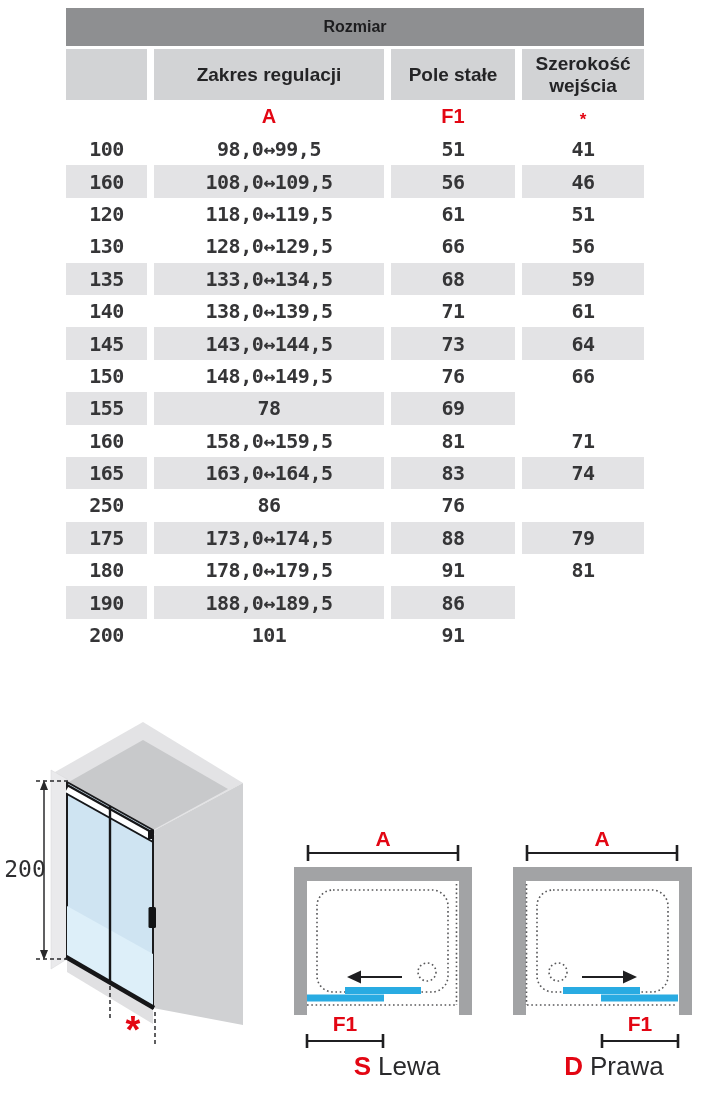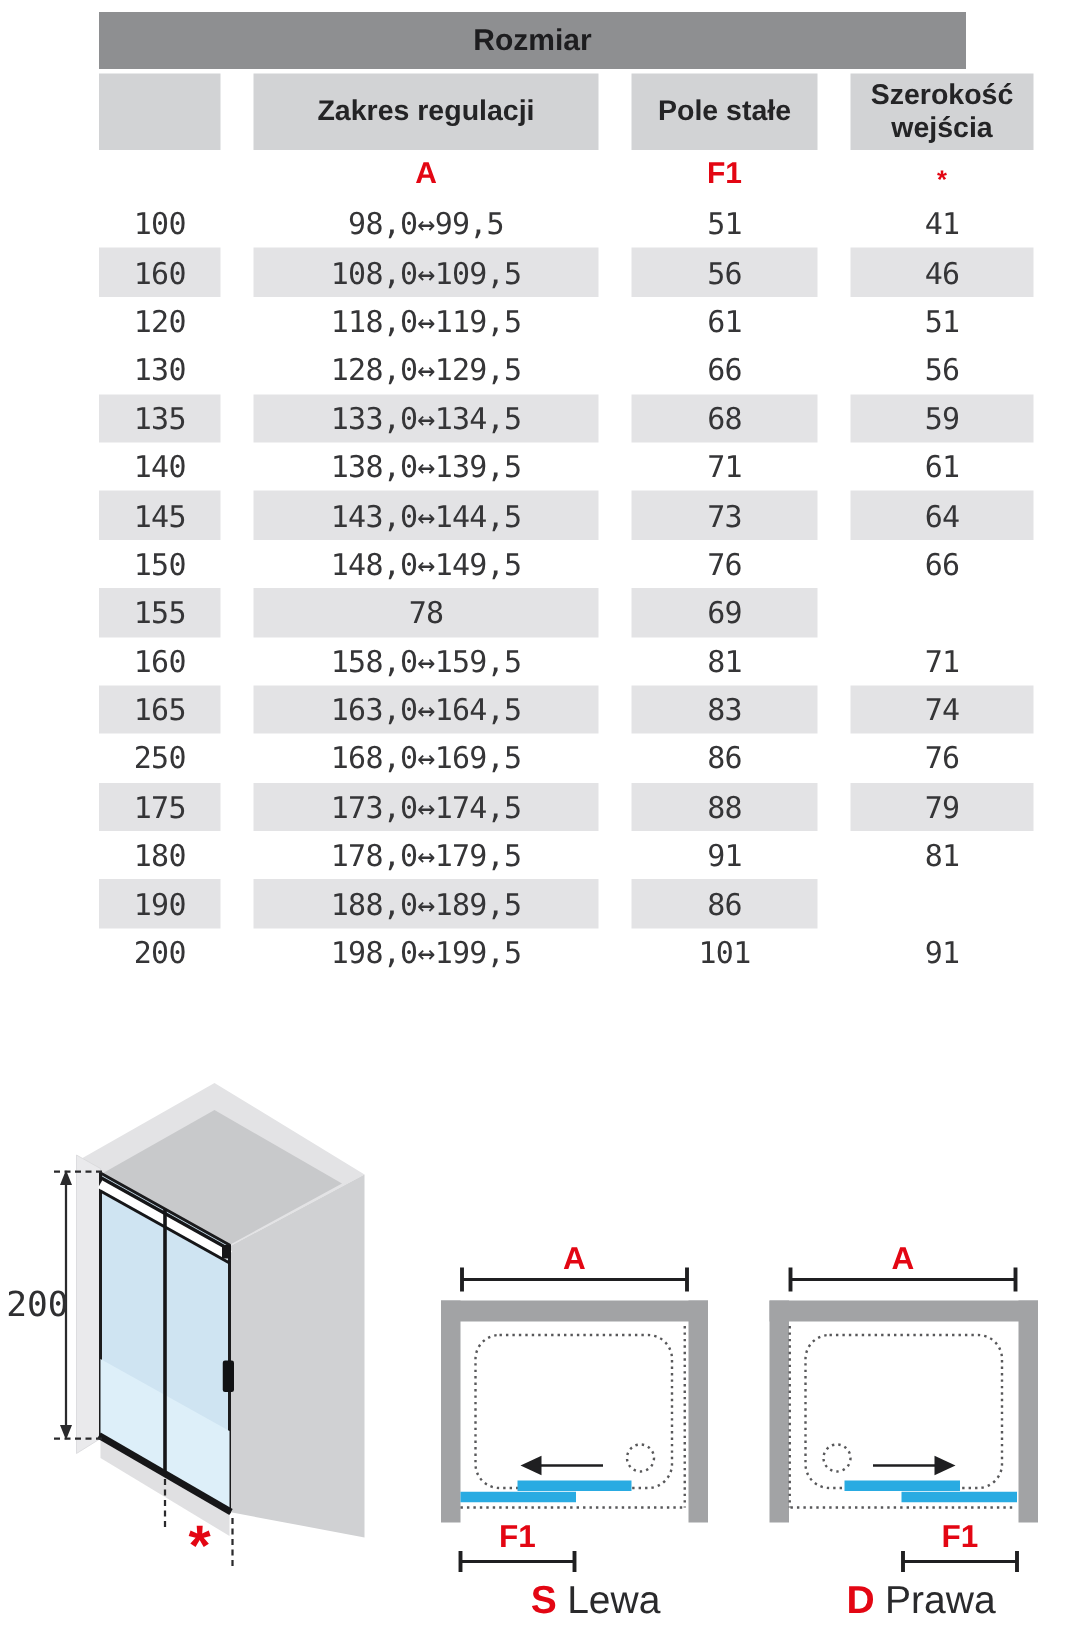--- a/index.html
+++ b/index.html
@@ -1,29 +1,29 @@
 <!DOCTYPE html>
 <html><head>
 <meta charset="utf-8">
 <style>
   html,body{margin:0;padding:0;background:#ffffff;}
   .page{position:relative;width:724px;height:1101px;background:#fff;overflow:hidden;
         font-family:"Liberation Sans",sans-serif;}
   
   .size-table{position:absolute;left:66px;top:8px;width:578px;}
-  .t-title{height:38px;background:#8e8f91;color:#1d1d1f;font-weight:bold;font-size:20px;
+  .t-title{height:38px;background:#8e8f91;color:#1d1d1f;font-weight:bold;font-size:16px;
            display:flex;align-items:center;justify-content:center;margin-bottom:3px;}
-  .grid4{display:grid;grid-template-columns:81px 230px 124px 122px;column-gap:22px;}
+  .grid4{display:grid;grid-template-columns:81px 230px 124px 122px;column-gap:7px;}
   .t-sub .t-cell{background:#d2d3d5;height:51px;display:flex;align-items:center;justify-content:center;
                  text-align:center;font-weight:bold;font-size:19px;line-height:1.15;color:#242426;}
   .t-symbols{height:33px;align-items:center;}
   .t-symbols .sym{display:flex;align-items:center;justify-content:center;color:#e30613;
                   font-weight:bold;font-size:20px;}
   .t-symbols .ast{font-size:17px;transform:translateY(3px);}
-  .trow{height:32.4px;}
+  .trow{height:32.4px;font-weight:bold;}
   .trow .t-cell{display:flex;align-items:center;justify-content:center;
                 font-family:"DejaVu Sans Mono","Liberation Mono",monospace;
                 font-size:20px;color:#353537;letter-spacing:-0.5px;}
   .trow.stripe .t-cell{background:#e3e3e5;}
   
   .diagrams{position:absolute;left:0;top:700px;width:724px;height:401px;}
   text{user-select:none;}
   .mono{font-family:"DejaVu Sans Mono","Liberation Mono",monospace;}
   .red{fill:#e30613;font-weight:bold;}
   .dim{stroke:#2a2a2c;stroke-width:1.5;}
@@ -112,21 +112,20 @@
           <div class="t-cell">71</div>
         </div>
         <div class="grid4 trow stripe">
           <div class="t-cell">165</div>
           <div class="t-cell">163,0↔164,5</div>
           <div class="t-cell">83</div>
           <div class="t-cell">74</div>
         </div>
         <div class="grid4 trow">
           <div class="t-cell">250</div>
-          <div class="t-cell">168,0↔169,5</div>
           <div class="t-cell">86</div>
           <div class="t-cell">76</div>
         </div>
         <div class="grid4 trow stripe">
           <div class="t-cell">175</div>
           <div class="t-cell">173,0↔174,5</div>
           <div class="t-cell">88</div>
           <div class="t-cell">79</div>
         </div>
         <div class="grid4 trow">
@@ -135,21 +134,20 @@
           <div class="t-cell">91</div>
           <div class="t-cell">81</div>
         </div>
         <div class="grid4 trow stripe">
           <div class="t-cell">190</div>
           <div class="t-cell">188,0↔189,5</div>
           <div class="t-cell">86</div>
         </div>
         <div class="grid4 trow">
           <div class="t-cell">200</div>
-          <div class="t-cell">198,0↔199,5</div>
           <div class="t-cell">101</div>
           <div class="t-cell">91</div>
         </div>
       </div>
   </div>
 
   <svg class="diagrams" viewBox="0 700 724 401">
 
     <g>
       <polygon points="55,772 143,722 243,783 153,831 67,783" fill="#e3e3e5"></polygon>

